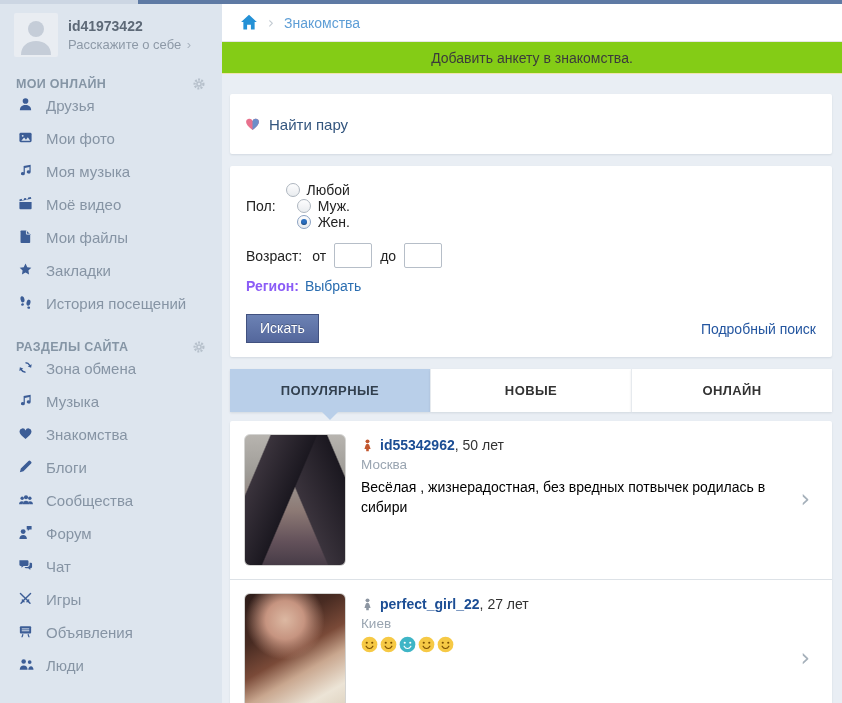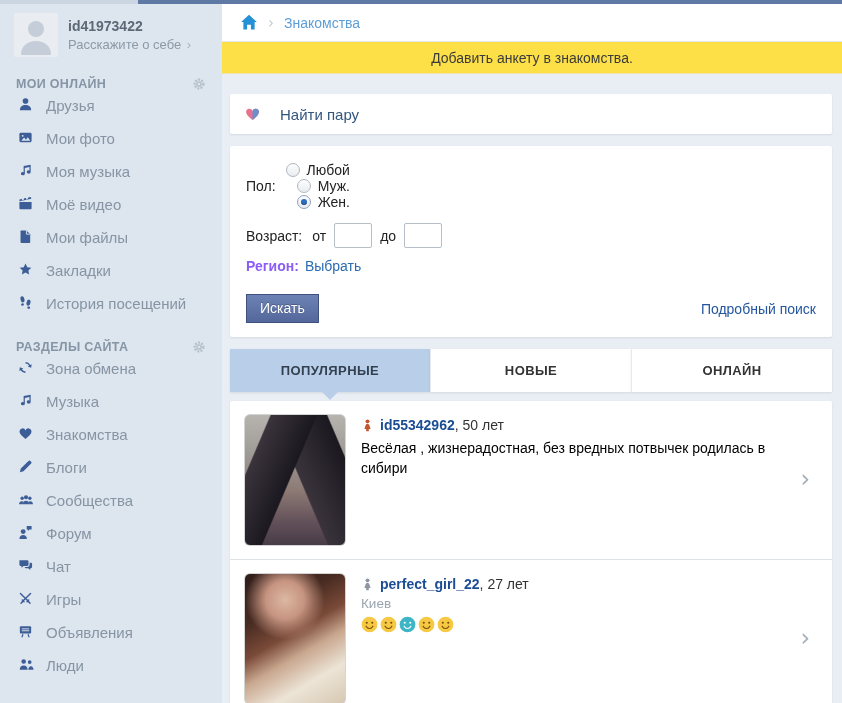--- a/index.html
+++ b/index.html
@@ -28,26 +28,26 @@
   .icn svg { display:block; }
   .gear { color:#b6c0cb; cursor:pointer; display:flex; }
 
   
   #main { position:absolute; left:222px; top:0; right:0; bottom:0; background:#e9eef4; }
   .breadcrumb { margin-top:4px; height:38px; background:#ffffff; border-bottom:1px solid #e6e6e6; display:flex; align-items:center; padding-left:18px; }
   .breadcrumb .home { color:#2491d6; display:flex; cursor:pointer; }
   .breadcrumb .sep { color:#c2cad2; margin:0 10px; font-size:15px; font-family:"DejaVu Sans",sans-serif; }
   .breadcrumb .crumb { color:#5e9ed6; font-size:14px; text-decoration:none; cursor:pointer; }
 
-  .banner { height:32px; background:#fde047; border-bottom:1px solid #f0e3af; display:flex; align-items:center; justify-content:center; font-size:14px; color:#3b3b3b; cursor:pointer; }
+  .banner { height:32px; background:#84cc16; border-bottom:1px solid #f0e3af; display:flex; align-items:center; justify-content:center; font-size:14px; color:#3b3b3b; cursor:pointer; }
 
   .content { padding:0 10px 0 8px; }
   .card { background:#fff; border-radius:2px; box-shadow:0 1px 2px rgba(60,70,90,.12); }
 
-  .head-card { margin-top:20px; height:40px; display:flex; align-items:center; padding-left:14px;gap:11px; }
+  .head-card { margin-top:20px; height:60px; display:flex; align-items:center; padding-left:14px; }
   .head-card .icn { margin-right:8px; display:flex; }
   .head-title { font-size:15px; color:#33557e; }
 
   .form-card { margin-top:12px; padding:16px 16px 14px 16px; }
   .f-row { display:flex; align-items:center; font-size:14px; color:#222; }
   .f-row.gender { margin-bottom:13px; }
   .f-label { margin-right:10px; }
   .radio-opt { display:flex; align-items:center; margin-right:26px; cursor:pointer; }
   .radio { width:14px; height:14px; border-radius:50%; border:1px solid #aeb6bf; background:linear-gradient(#fdfdfe,#e9ecef); margin-right:7px; position:relative; flex-shrink:0; }
   .radio.checked { border-color:#8ba2c2; }
@@ -372,20 +372,21 @@
               <div class="p-line1">
                 <span class="icn" style="color: rgb(194, 87, 47);">
                   <svg width="13" height="15" viewBox="0 0 16 16" fill="currentColor">
                     <circle cx="8" cy="2.9" r="2.4"></circle>
                     <path d="M8 5.9c-1.6 0-2.2 1.3-3 4l-.8 2.5h2.2V15h3.2v-2.6h2.2L11 9.9c-.8-2.7-1.4-4-3-4z"></path>
                   </svg>
                 </span>
                 <a class="p-user">id55342962</a>
                 <span class="p-age">, 50 лет</span>
               </div>
+              <div class="p-city">Москва</div>
               <div class="p-desc">Весёлая , жизнерадостная, без вредных потвычек родилась в сибири</div>
             </div>
             <span class="p-chevron">›</span>
           </div>
           <div class="profile-row">
             <div class="p-photo photo-selfie"></div>
             <div class="p-info">
               <div class="p-line1">
                 <span class="icn" style="color: rgb(141, 150, 162);">
                   <svg width="13" height="15" viewBox="0 0 16 16" fill="currentColor">

